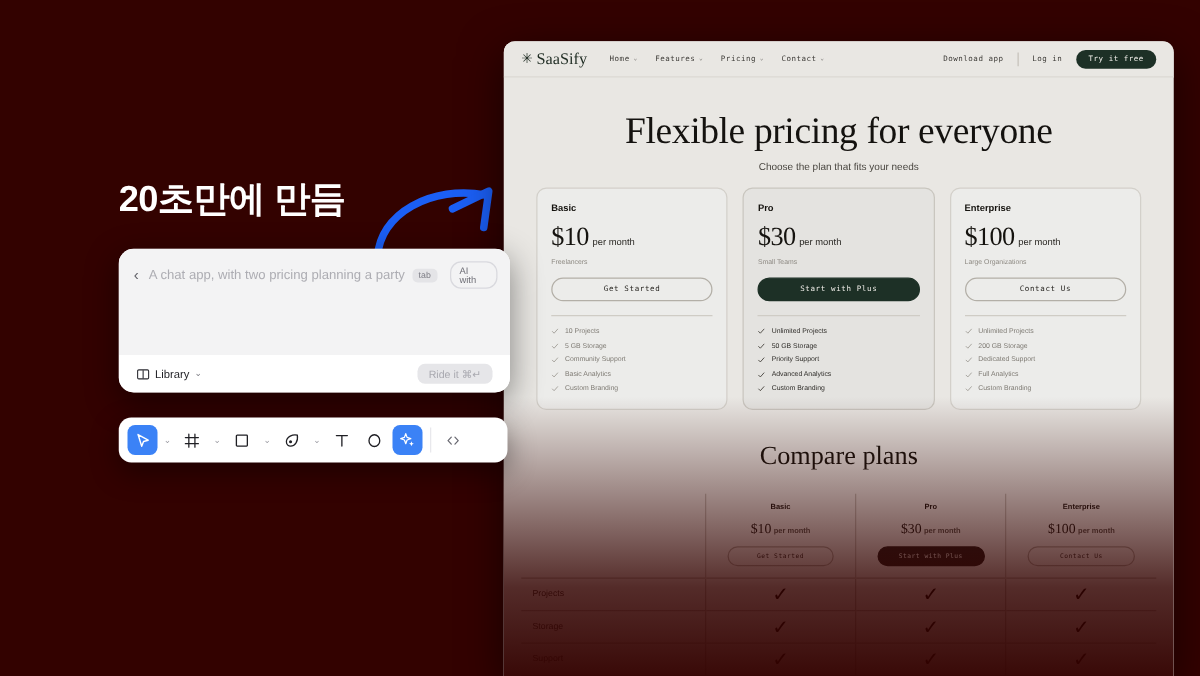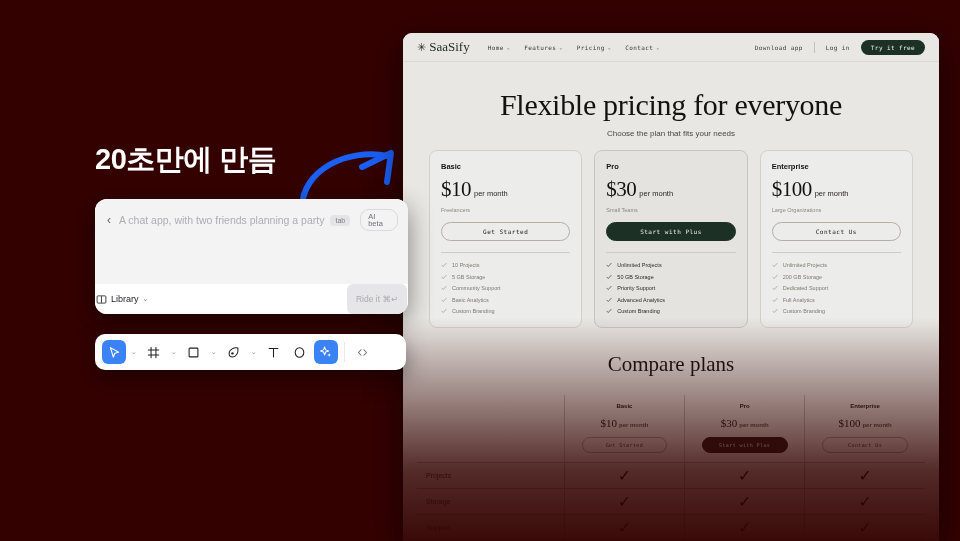--- a/index.html
+++ b/index.html
@@ -134,21 +134,21 @@
     font-size:7.5px; color:#6f6f77; border:1px solid #d9d9de; border-radius:9px;
     padding:2.5px 7px; line-height:1; margin-left:4px;
   }
   .sugg-row{ position:absolute; left:10px; bottom:10px; display:flex; align-items:center; gap:7px; }
   .clock{ width:16px; height:16px; }
   .sugg{
     font-size:9px; color:#2b2b30; background:#ffffff; border:1px solid #e2e2e6;
     border-radius:7px; padding:4px 8px; line-height:1;
   }
   .panel-bottom{
-    height:30px; display:flex; padding:0 1px; background:#ffffff;
+    height:30px; display:flex; align-items:center; padding:0 14px; background:#ffffff;
   }
   .library{ display:flex; align-items:center; gap:4px; font-size:9px; color:#1f1f24; }
   .book{ width:11px; height:11px; }
   .caret{ font-size:7px; color:#77777e; }
   .makeit{
     margin-left:auto; background:#e6e6e9; color:#a9a9b0; font-size:8.5px;
     border-radius:6px; padding:4px 9px; line-height:1; border:none;
   }
 
   
@@ -399,23 +399,23 @@
     </table>
   </div>
 
   <div class="vignette"></div>
 </div>
 
 <div class="panel">
   <div class="panel-top">
     <div class="prompt-row">
       <span class="back">‹</span>
-      <span class="prompt-text">A chat app, with two friends planning a party</span>
+      <span class="prompt-text">A chat app, with two pricing planning a party</span>
       <span class="chip-tab">tab</span>
-      <span class="chip-ai">AI beta</span>
+      <span class="chip-ai">AI with</span>
     </div>
   </div>
   <div class="panel-bottom">
     <div class="library">
       <svg class="book" viewBox="0 0 14 14">
         <rect x="1.4" y="2.4" width="11.2" height="9.2" rx="1.2" stroke="#2a2a30" stroke-width="1.1" fill="none"></rect>
         <path d="M7 2.8 V11.2" stroke="#2a2a30" stroke-width="1.1"></path>
       </svg>
       <span>Library</span>
       <span class="caret">⌄</span>

